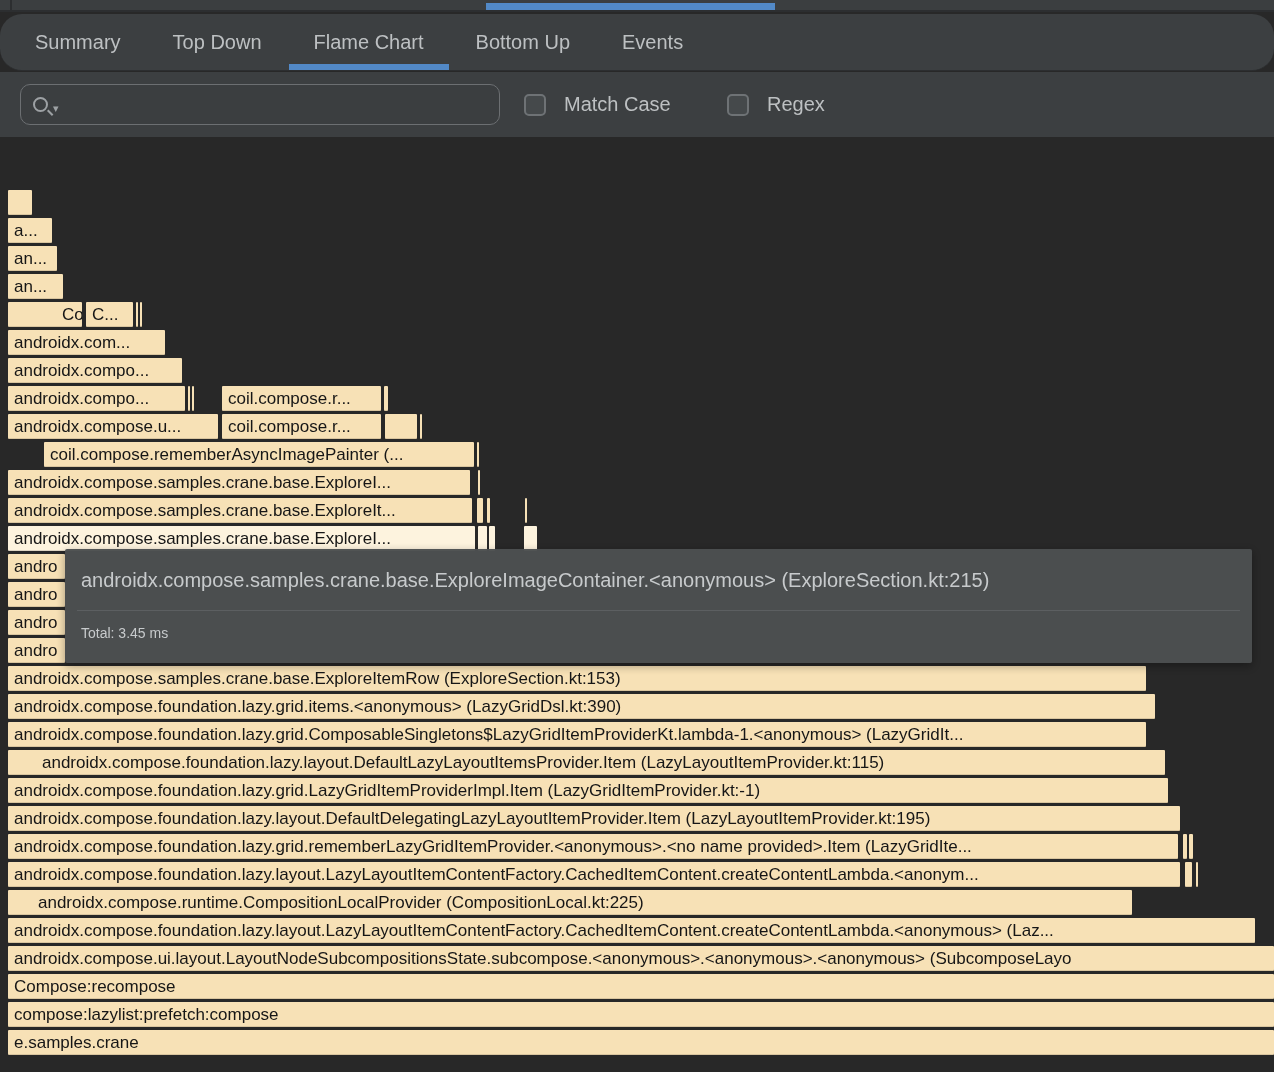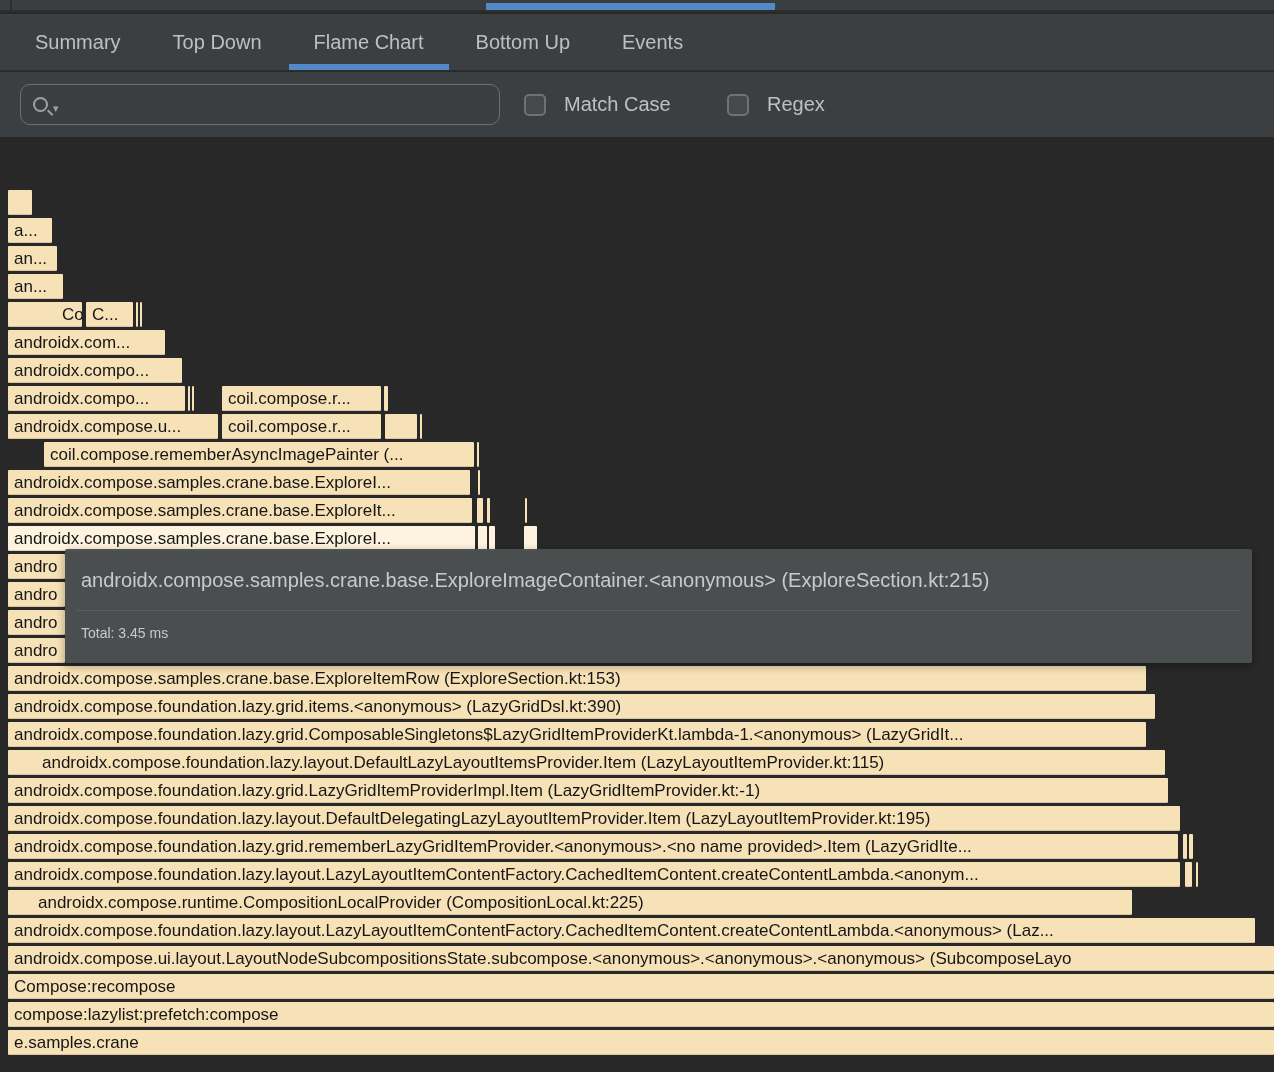--- a/index.html
+++ b/index.html
@@ -14,21 +14,21 @@
   .app{position:relative;width:1274px;height:1072px;}
 
   
   .top-strip{position:absolute;left:0;top:0;width:1274px;height:12px;background:var(--c-strip);
     border-bottom:2px solid var(--c-sep);}
   .top-notch{position:absolute;left:10px;top:0;width:2px;height:12px;background:var(--c-sep);}
   .top-indicator{position:absolute;left:486px;top:3px;width:289px;height:7px;background:var(--c-accent);}
 
   
   .tabbar{position:absolute;left:0;top:14px;width:1274px;height:57px;background:var(--c-toolbar);
-    border-bottom:1px solid var(--c-sep);display:flex;align-items:center;padding-left:35px;}
+    border-bottom:1px solid var(--c-sep);display:flex;align-items:center;padding-left:35px;border-radius:22px;}
   .tab{position:relative;height:57px;line-height:57px;margin-right:52px;font-size:20px;
     color:var(--c-tabtext);cursor:default;white-space:nowrap;}
   .tab.selected::after{content:"";position:absolute;left:-25px;right:-25px;bottom:1px;height:6px;
     background:var(--c-accent);}
 
   
   .searchrow{position:absolute;left:0;top:72px;width:1274px;height:65px;background:var(--c-toolbar);
     display:flex;align-items:center;}
   .searchbox{position:absolute;left:20px;top:12px;width:480px;height:41px;border:1px solid var(--c-inputborder);
     border-radius:10px;background:var(--c-strip);display:flex;align-items:center;padding-left:12px;}

